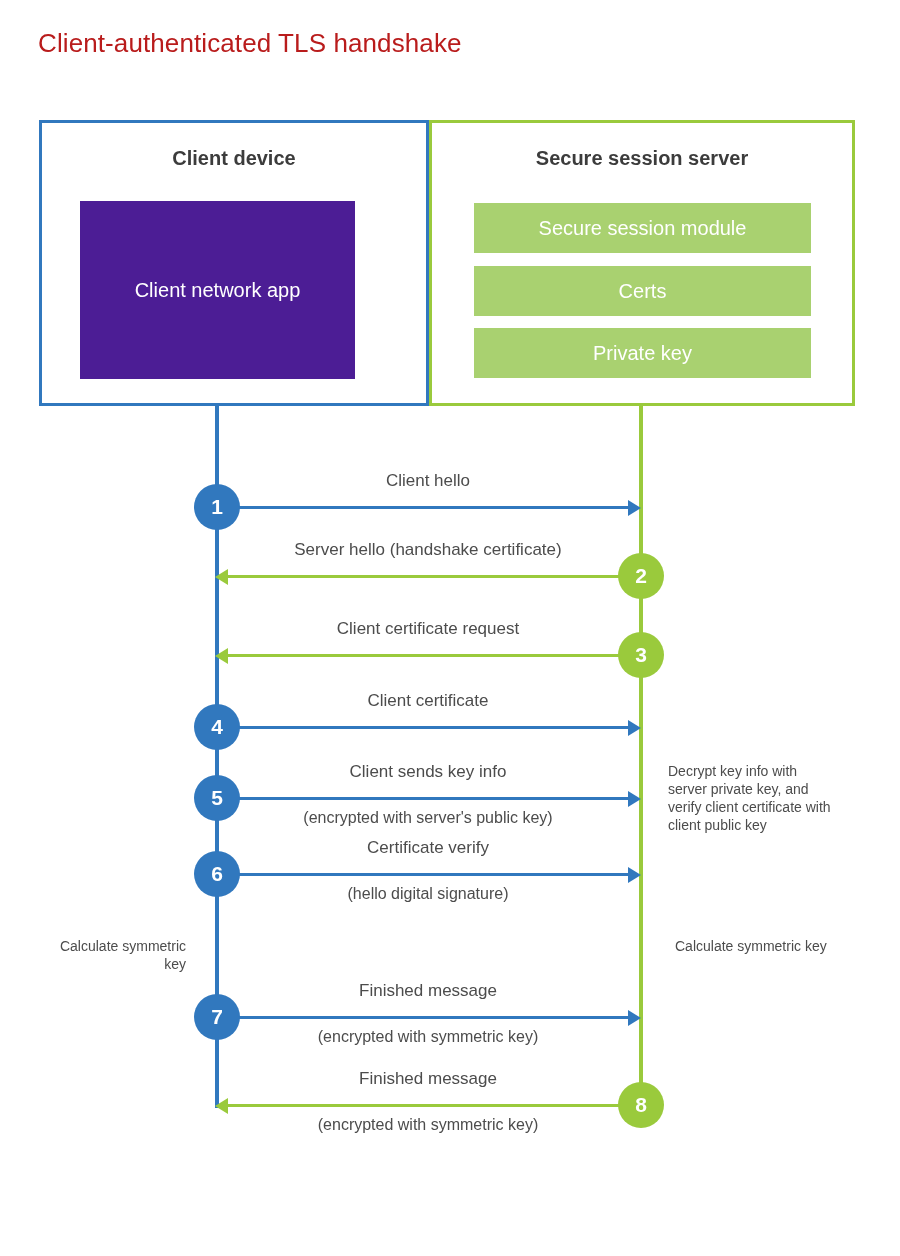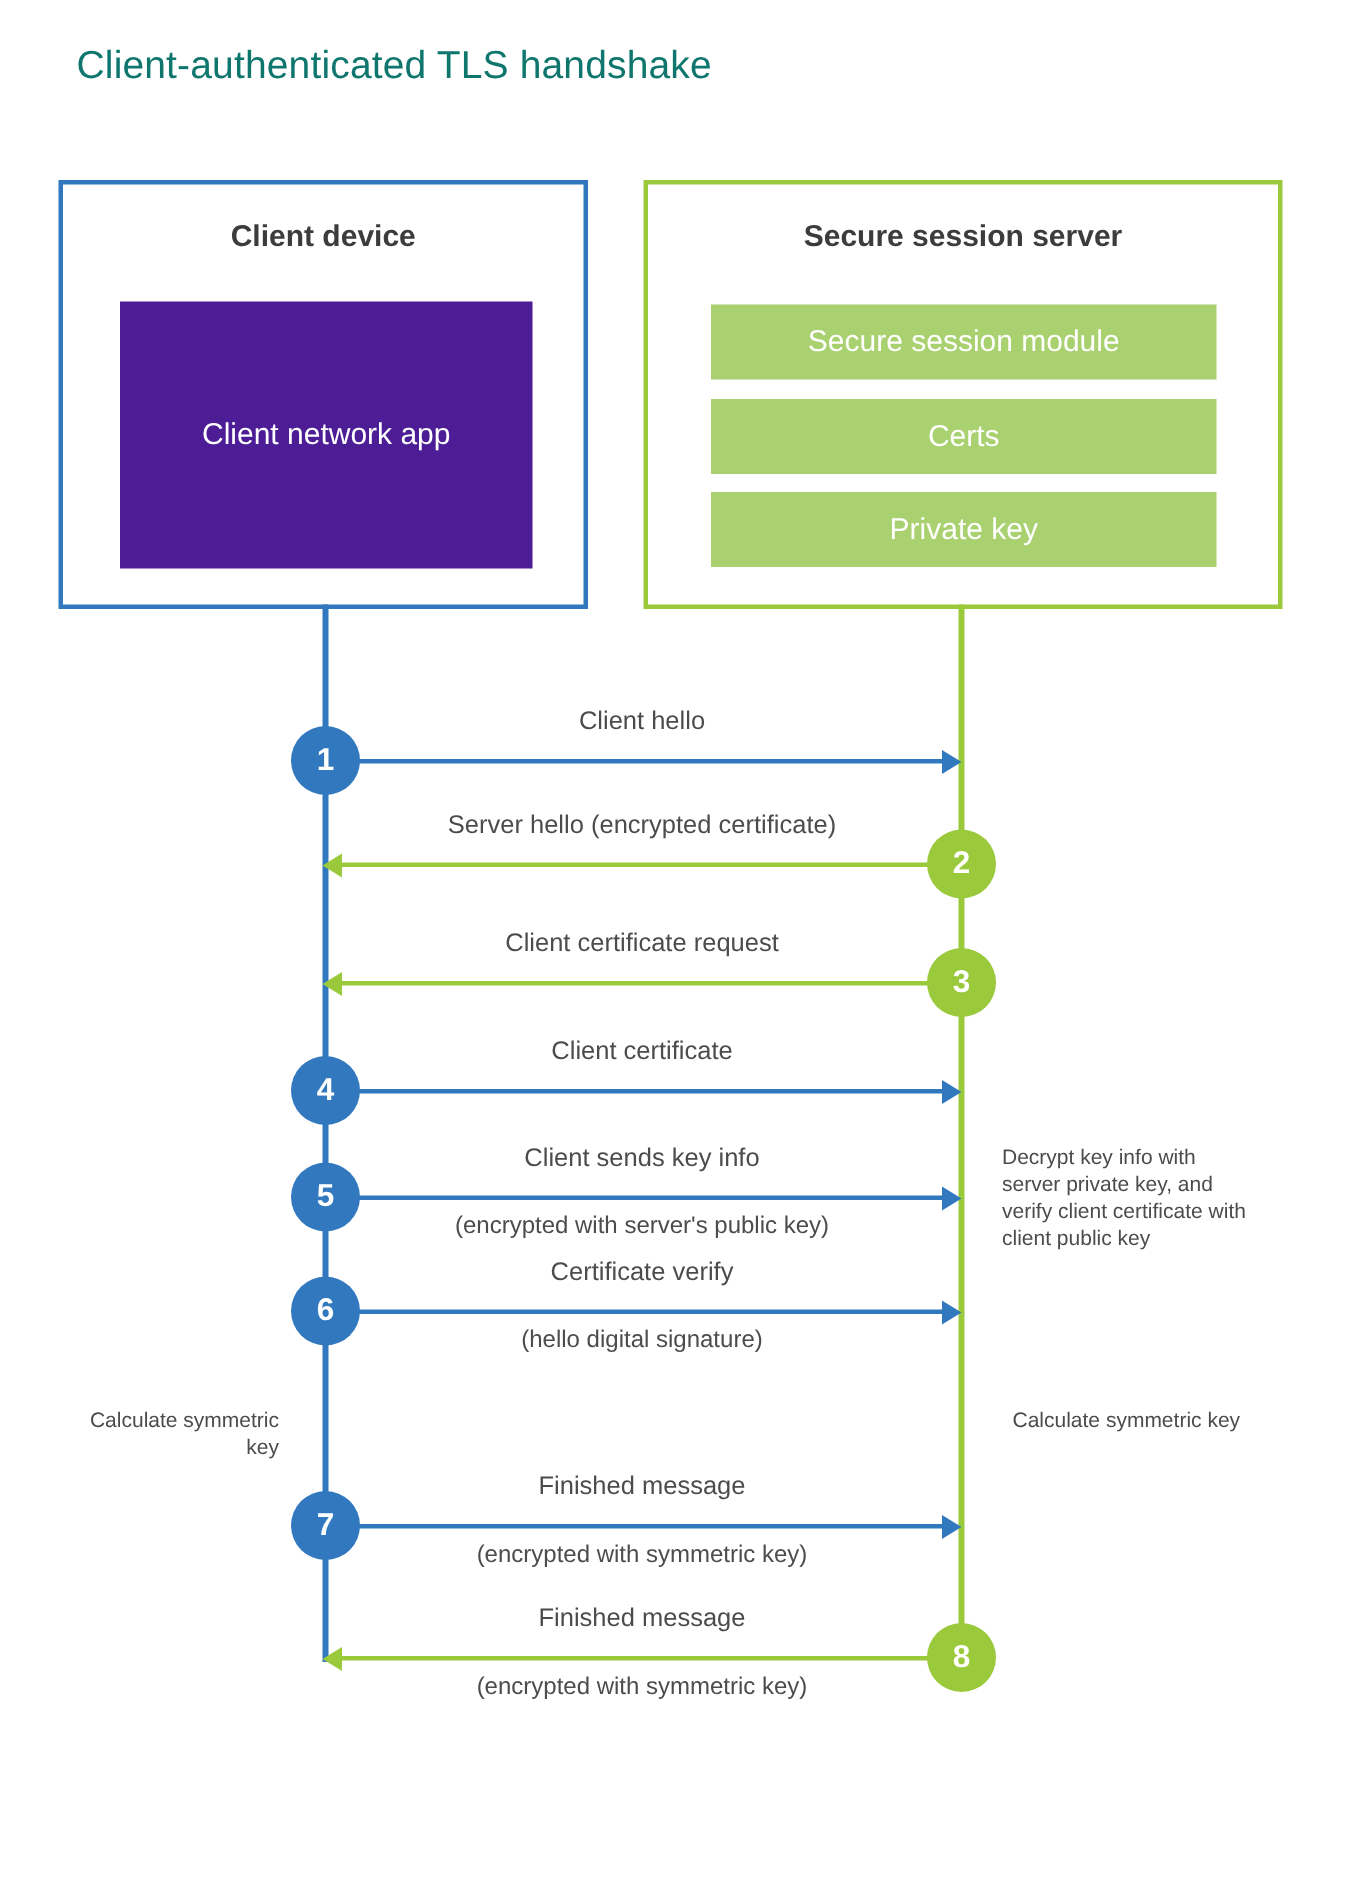--- a/index.html
+++ b/index.html
@@ -16,36 +16,35 @@
     overflow: hidden;
   }
 
   
   #page-title {
     position: absolute;
     left: 38px;
     top: 28px;
     font-size: 26px;
     font-weight: 400;
-    color: #0f766e;
+    color: #b91c1c;
     letter-spacing: 0.1px;
     white-space: nowrap;
-    margin-left: 13px;
   }
 
   
   .party-box {
     position: absolute;
     background: #ffffff;
     box-sizing: border-box;
   }
   #client-box {
     left: 39px;
     top: 120px;
-    width: 353px;
+    width: 390px;
     height: 286px;
     border: 3px solid #3178be;
   }
   #server-box {
     left: 429px;
     top: 120px;
     width: 426px;
     height: 286px;
     border: 3px solid #9aca3c;
   }
@@ -244,21 +243,21 @@
     <div class="msg" style="top: 507px;">
       <div class="shaft blue" style="left: 217px; width: 412px;"></div>
       <div class="head right blue" style="left: 628px;"></div>
       <div class="badge blue">1</div>
       <div class="msg-label">Client hello</div>
     </div>
     <div class="msg" style="top: 576px;">
       <div class="shaft green" style="left: 228px; width: 413px;"></div>
       <div class="head left green" style="left: 215px;"></div>
       <div class="badge green">2</div>
-      <div class="msg-label">Server hello (encrypted certificate)</div>
+      <div class="msg-label">Server hello (handshake certificate)</div>
     </div>
     <div class="msg" style="top: 655px;">
       <div class="shaft green" style="left: 228px; width: 413px;"></div>
       <div class="head left green" style="left: 215px;"></div>
       <div class="badge green">3</div>
       <div class="msg-label">Client certificate request</div>
     </div>
     <div class="msg" style="top: 727px;">
       <div class="shaft blue" style="left: 217px; width: 412px;"></div>
       <div class="head right blue" style="left: 628px;"></div>

